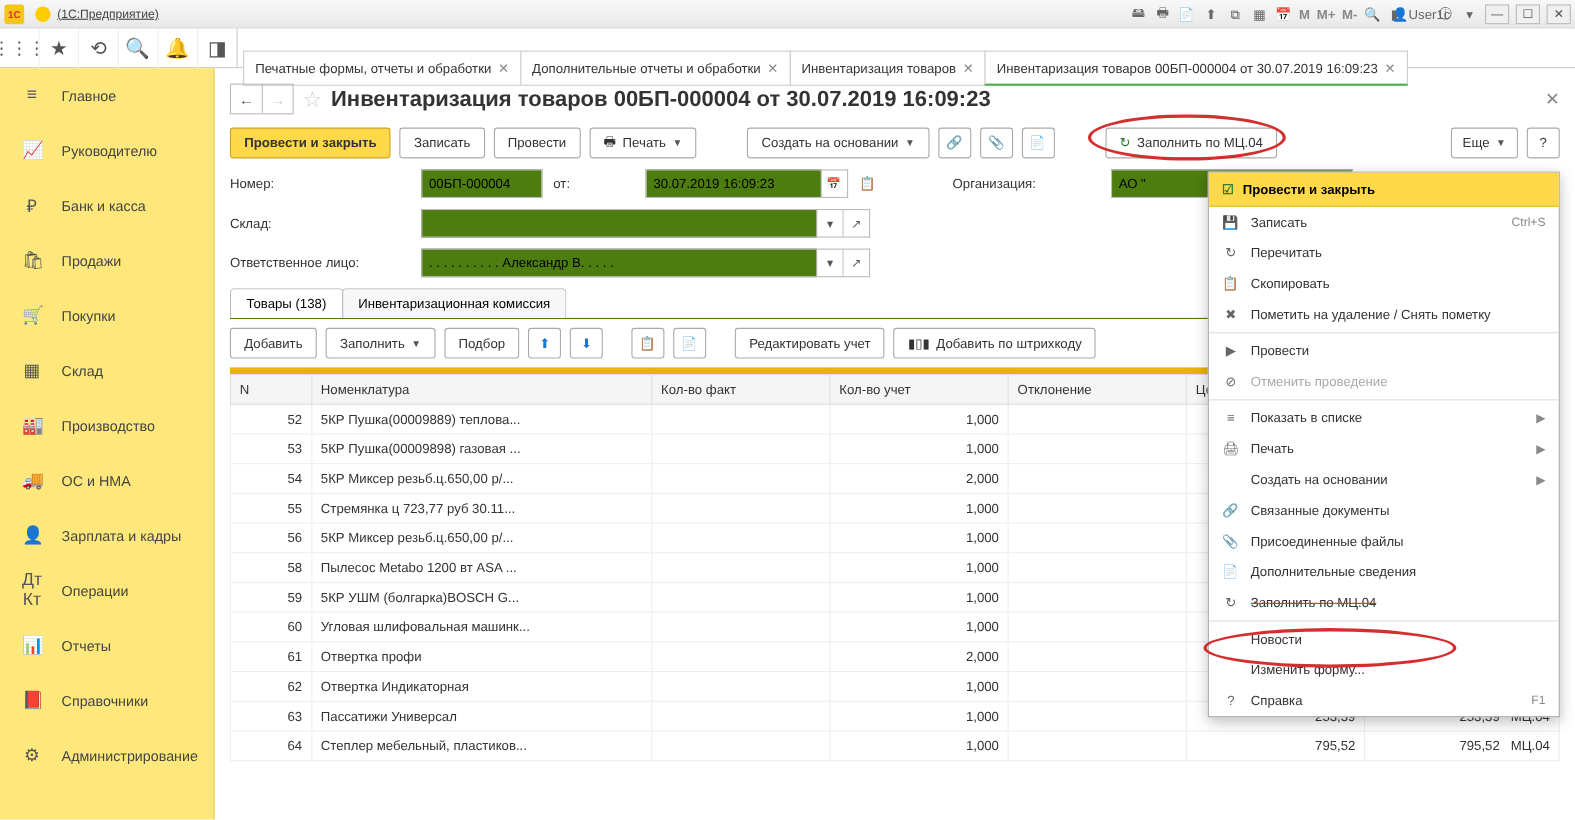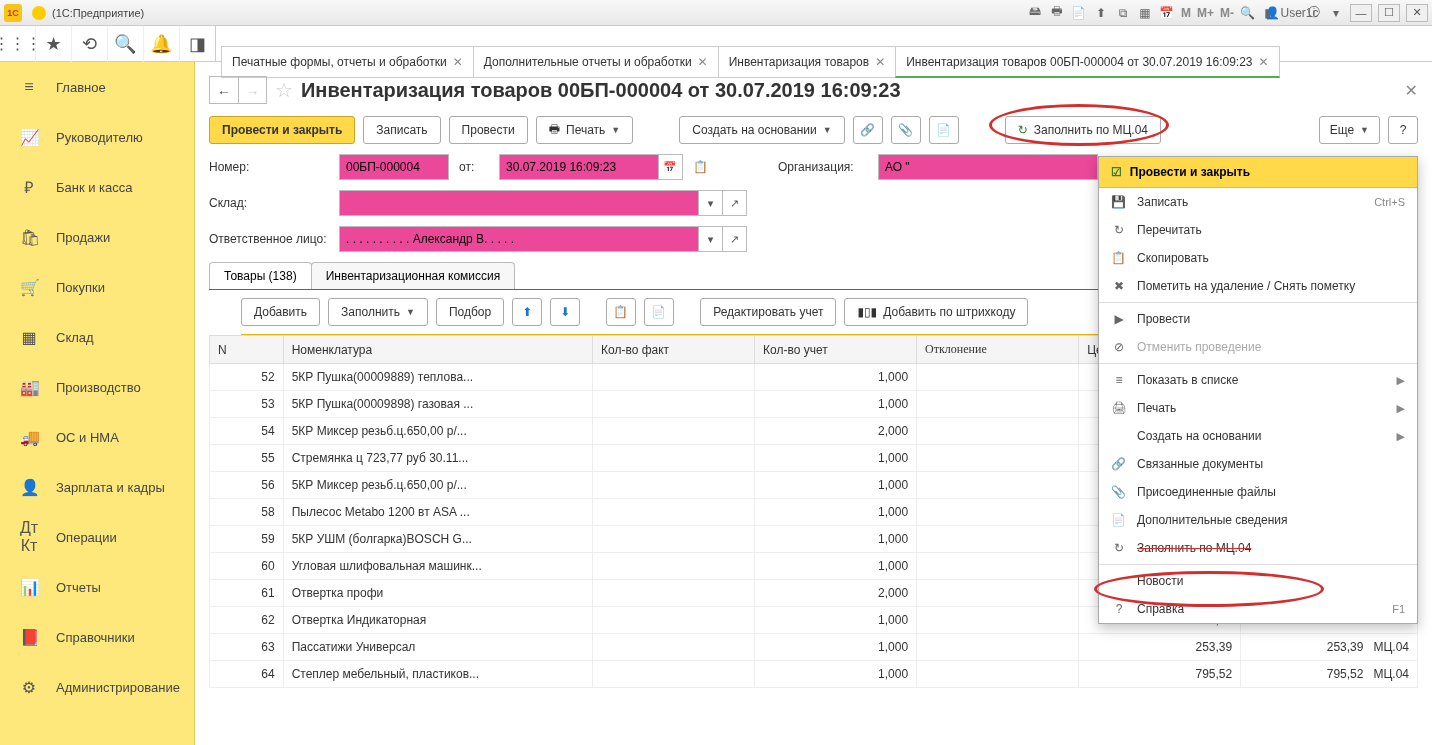--- a/index.html
+++ b/index.html
@@ -1,21 +1,21 @@
 <!DOCTYPE html>
 <html><head>
 <meta charset="utf-8">
 <style>
 * { box-sizing: border-box; margin: 0; padding: 0; font-family: Arial, sans-serif; }
 body { background: #fff; font-size: 12px; overflow: hidden; width: 1432px; height: 745px; }
 
 
 .titlebar { height: 26px; background: linear-gradient(#f8f8f8,#e8e8e8); border-bottom: 1px solid #ccc; display: flex; align-items: center; padding: 0 4px; font-size: 11px; color: #444; }
 .titlebar .logo { width: 18px; height: 18px; background: #f5c518; border-radius: 3px; margin-right: 4px; display:flex;align-items:center;justify-content:center;font-size:9px;font-weight:bold;color:#d33; }
-.titlebar .title-text { flex: 1; }
+.titlebar .title-text { flex: 1; text-decoration: underline; }
 .titlebar .tb-icons { display: flex; gap: 6px; align-items: center; }
 .titlebar .tb-icon { width: 16px; height: 16px; display:flex; align-items:center; justify-content:center; color:#666; cursor:pointer; font-size:12px; }
 .tb-orange{color:#e67e22;} .tb-green{color:#4caf50;} .tb-blue{color:#1e88e5;}
 .tb-m{font-weight:bold;font-size:12px;color:#888;}
 .winbtn{width:22px;height:18px;border:1px solid #bbb;display:flex;align-items:center;justify-content:center;font-size:11px;color:#555;cursor:pointer;background:#f0f0f0;}
 
 
 .maintoolbar { height: 36px; border-bottom: 1px solid #ccc; display: flex; align-items: center; background: #fff; }
 .maintoolbar .mt-btn { width: 36px; height: 36px; display:flex; align-items:center; justify-content:center; cursor:pointer; font-size:18px; color:#555; border-right:1px solid #eee; }
 .maintoolbar .mt-apps { font-size: 16px; }
@@ -46,33 +46,33 @@
 .btn .dd-arrow{font-size:9px;color:#555;}
 .spacer{flex:1;}
 .btn.more{padding:0 10px;}
 
 
 .red-oval { position: absolute; border: 3px solid #d32f2f; border-radius: 50%; pointer-events:none; }
 
 
 .form-row { display:flex; align-items:center; gap:10px; margin-bottom:10px; font-size:12px; }
 .form-row label { width: 120px; color:#333; }
-.form-row .field { height:26px; border:1px solid #bbb; padding:0 6px; display:flex; align-items:center; background:#ec4899; }
+.form-row .field { height:26px; border:1px solid #bbb; padding:0 6px; display:flex; align-items:center; background:#4d7c0f;margin-left:44px; }
 .field-group{display:flex;}
 .field-group .fg-btn{width:24px;height:26px;border:1px solid #bbb;border-left:none;display:flex;align-items:center;justify-content:center;font-size:11px;cursor:pointer;background:#fff;color:#555;}
 .cal-icon{color:#888;}
 .lock-icon{color:#888;}
 
 
 .subtabs{display:flex;border-bottom:1px solid #4d7c0f;}
 .subtab{padding:6px 14px;border:1px solid #bbb;border-bottom:none;border-top-left-radius:4px;border-top-right-radius:4px;margin-right:-1px;background:#f7f7f7;cursor:pointer;font-size:12px;}
 .subtab.active{background:#fff;position:relative;z-index:1;}
 
 
-.subtoolbar{display:flex;gap:8px;padding:8px 0;border-bottom:1px solid #eab308;align-items:center;margin-left:32px;}
+.subtoolbar{display:flex;gap:8px;padding:8px 0;border-bottom:6px solid #eab308;align-items:center;}
 
 
 .data-table{border-collapse:collapse;width:100%;font-size:12px;}
 .data-table th{background:#f5f5f5;border:1px solid #ddd;padding:6px 8px;text-align:left;font-weight:normal;color:#333;}
 .data-table td{border:1px solid #eee;padding:6px 8px;color:#333;}
 .data-table td.num{text-align:right;}
 
 
 .dropdown { position:absolute; top: 156px; right: 14px; width: 320px; background:#fff; border:1px solid #aaa; box-shadow:0 4px 12px rgba(0,0,0,0.25); z-index:100; }
 .dropdown .dd-head { background:#ffd94a; padding:8px 12px; font-weight:bold; display:flex;align-items:center;gap:8px; border-bottom:1px solid #e0c020;}
@@ -290,21 +290,21 @@
       </div>
   </div>
 
   <table class="data-table">
     <thead>
         <tr id="thead-row">
           <th style="width: 50px;">N</th>
           <th style="width: 210px;">Номенклатура</th>
           <th style="width: 110px;">Кол-во факт</th>
           <th style="width: 110px;">Кол-во учет</th>
-          <th style="width: 110px; font-family: Liberation Serif, serif;">Отклонение</th>
+          <th style="width: 110px;">Отклонение</th>
           <th style="width: 110px;">Цена</th>
           <th style="width: 120px;">Сумма факт</th>
         </tr>
       </thead>
     <tbody id="tbody">
         <tr>
           <td class="num">52</td>
           <td>5КР Пушка(00009889) теплова...</td>
           <td class="num"></td>
           <td class="num">1,000</td>
@@ -478,19 +478,23 @@
       <div class="dd-item">
         <span class="dd-icon">↻</span>
         <span><span style="text-decoration:line-through;text-decoration-color:#d32f2f;">Заполнить по МЦ.04</span></span>
       </div>
       <div class="dd-sep"></div>
       <div class="dd-item">
         <span class="dd-icon"></span>
         <span>Новости</span>
       </div>
       <div class="dd-item">
+        <span class="dd-icon"></span>
+        <span>Изменить форму...</span>
+      </div>
+      <div class="dd-item">
         <span class="dd-icon">?</span>
         <span>Справка</span>
         <span class="dd-shortcut">F1</span>
       </div>
     </div>
   <div class="red-oval" style="top:414px;left:-5px;width:230px;height:36px;"></div>
 </div>
 
 </body></html>

